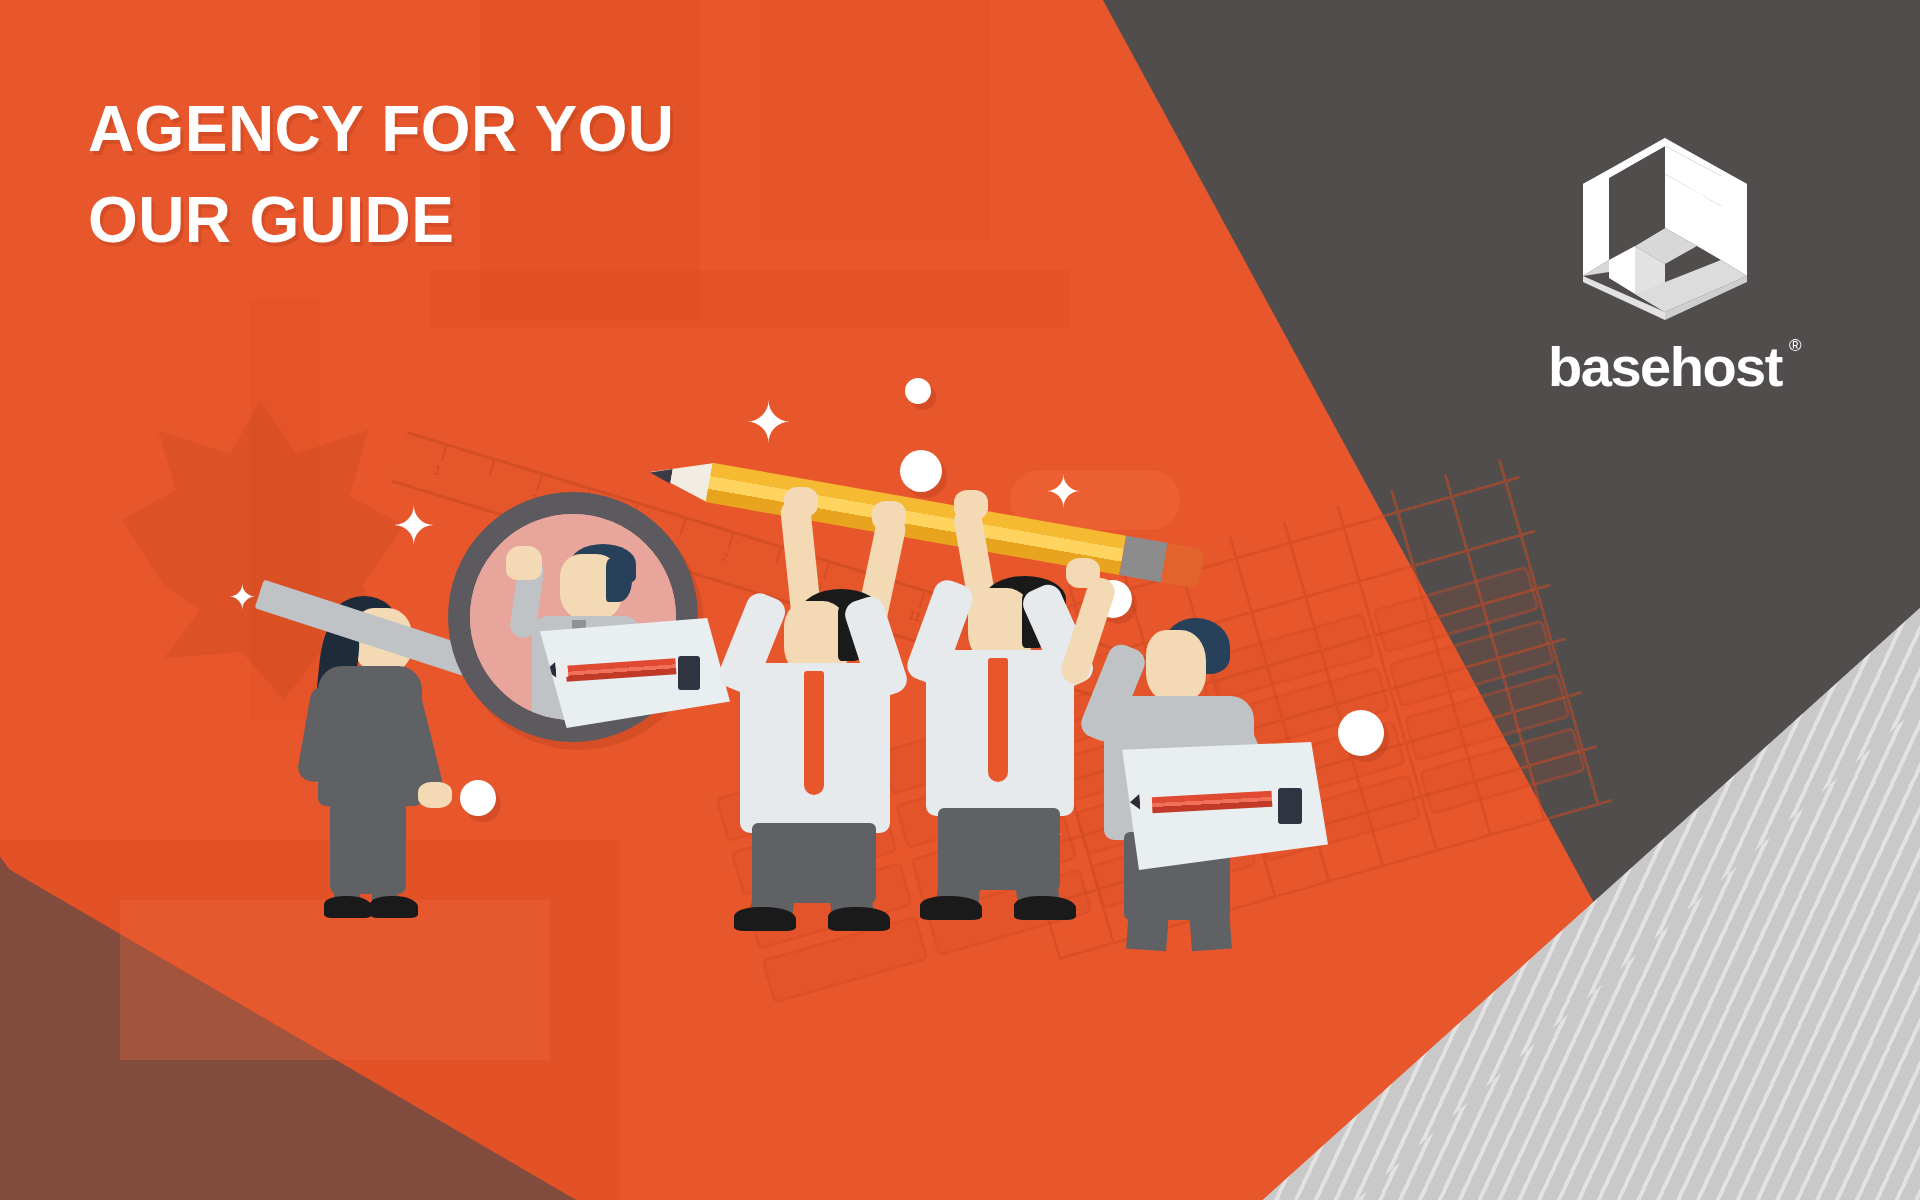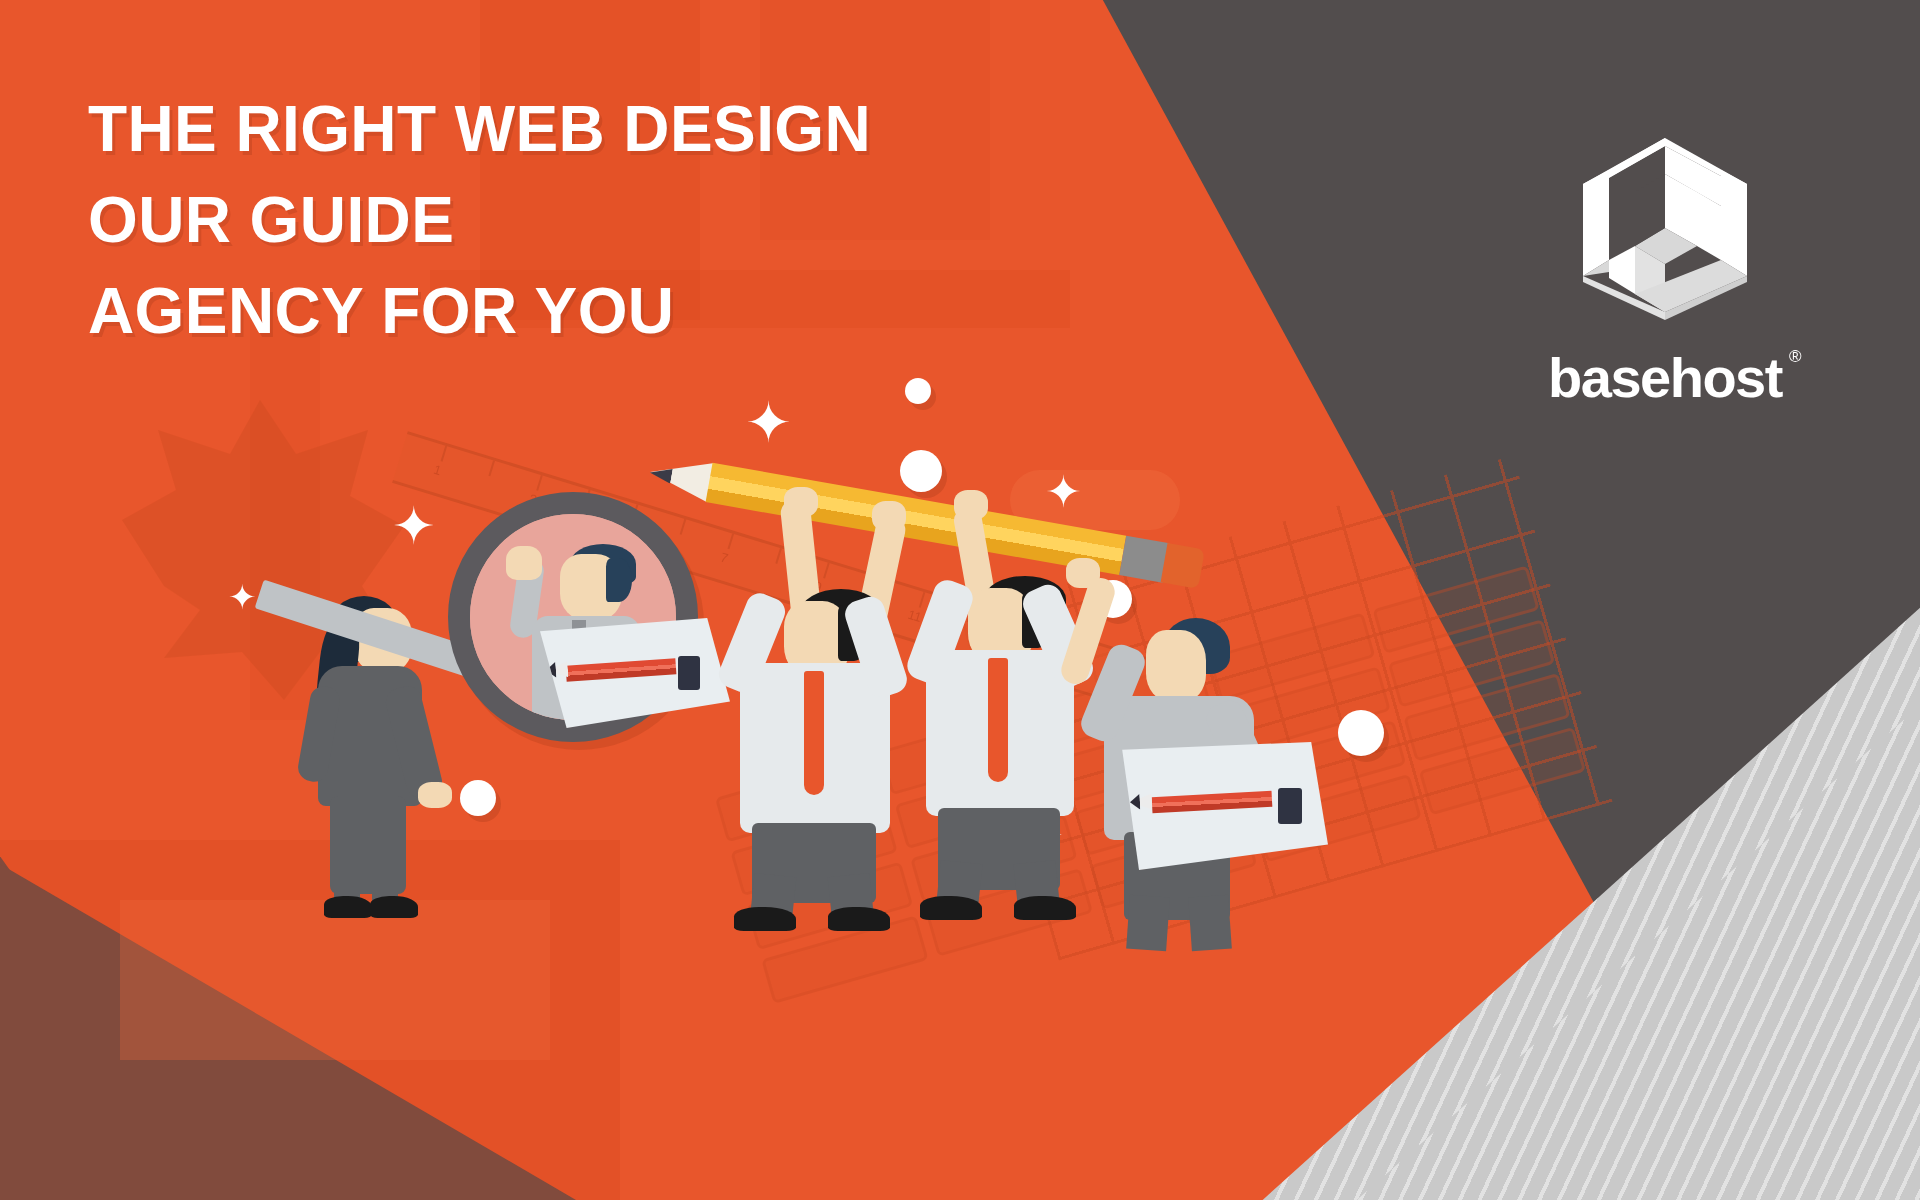--- a/index.html
+++ b/index.html
@@ -75,21 +75,21 @@
     -webkit-font-smoothing:antialiased;
   }
   .headline .ln{display:block;white-space:nowrap;}
 
   
   .logo{
     position:absolute;left:1520px;top:130px;width:290px;text-align:center;
   }
   .logo-mark{width:200px;height:190px;margin:0 auto;display:block;}
   .logo-word{
-    margin-top:25px;color:#FFFFFF;font-size:56px;font-weight:bold;
+    margin-top:14px;color:#FFFFFF;font-size:56px;font-weight:bold;
     letter-spacing:-1.5px;position:relative;display:inline-block;
   }
   .logo-reg{
     position:absolute;top:2px;right:-18px;font-size:17px;font-weight:normal;
   }
 
   
   .fig{position:absolute;}
   .sparkle{position:absolute;color:#FFFFFF;line-height:1;}
   .dot{position:absolute;border-radius:50%;background:#FFFFFF;
@@ -247,23 +247,22 @@
       <div class="num" style="left:532px;">11</div>
     <div class="tick" style="left:590px;"></div>
     <div class="tick" style="left:640px;"></div>
       <div class="num" style="left:632px;">13</div>
     <div class="tick" style="left:690px;"></div>
     <div class="tick" style="left:740px;"></div>
       <div class="num" style="left:732px;">15</div>
   </div>
 
   <div class="headline">
-    <span class="ln">THE RIGHT WEB DESIGN</span>
+    <span class="ln">AGENCY FOR YOU</span>
     <span class="ln">OUR GUIDE</span>
-    <span class="ln">AGENCY FOR YOU</span>
   </div>
 
   <div class="logo">
     <svg class="logo-mark" viewBox="0 0 200 190">
 
       <polygon points="100,8 182,54 182,60 100,16" fill="#FFFFFF"></polygon>
       <polygon points="100,8 100,16 22,60 18,54" fill="#FFFFFF"></polygon>
 
       <polygon points="18,54 44,40 44,130 18,146" fill="#FFFFFF"></polygon>
       <polygon points="44,130 44,142 18,146" fill="#D8D8D8"></polygon>

